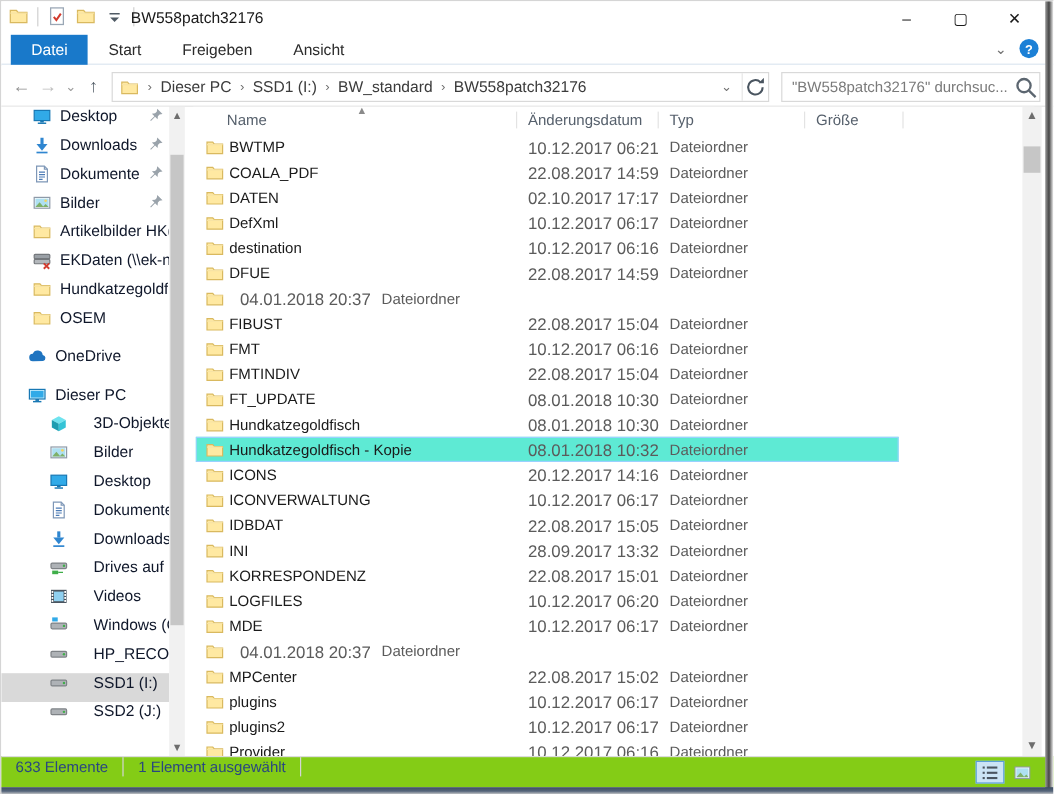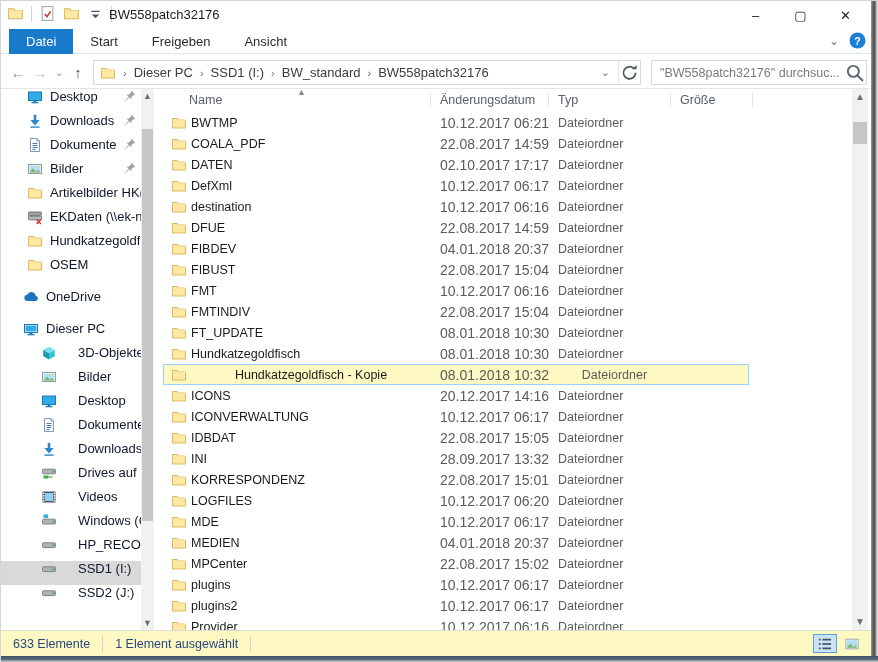--- a/index.html
+++ b/index.html
@@ -79,36 +79,36 @@
   .hcell::after { content:""; position:absolute; right:0; top:4px; height:14px; width:1px; background:#e3e3e3; }
   .h-name { width:270px; padding-left:28px; }
   .h-date { width:118px; padding-left:9px; }
   .h-type { width:122px; padding-left:9px; }
   .h-size { width:82px;  padding-left:9px;text-align:center; }
   .h-rest { flex:1; } .h-rest::after { display:none; }
   .sort-chev { position:absolute; left:296px; top:86px; font-size:9px; color:#8a8a8a; }
 
   .rows { position:absolute; left:162px; top:111px; width:586px; bottom:32px; overflow:hidden; }
   .frow { display:flex; align-items:center; height:21px; border:1px solid transparent; }
-  .frow.sel { background:#fef9c3; border-color:#99d1ff;text-align:center; }
+  .frow.sel { background:#5eead4; border-color:#99d1ff; }
   .frow .ic { flex:none; width:16px; height:16px; margin:0 4px 0 7px; }
   .fname { width:240px; font-size:12.5px; color:#1a1a1a; white-space:nowrap; overflow:hidden; }
   .fdate { width:118px; padding-left:9px; font-size:14px; color:#5b5b5b; white-space:nowrap; }
   .ftype { width:122px; padding-left:9px; font-size:12.5px; color:#5b5b5b; white-space:nowrap; }
   .fsize { flex:1; }
 
   
   .lscroll { position:absolute; left:851px; width:16px; top:88px; bottom:32px; background:#f1f1f1; }
   .larrow { position:absolute; left:0; width:16px; height:16px; color:#6d6d6d; font-size:10px;
             text-align:center; line-height:16px; }
   .lthumb { position:absolute; left:1px; width:14px; background:#c6c6c6; }
 
   
-  .statusbar { position:absolute; left:0; bottom:6px; width:100%; height:26px; background:#fef9c3;
-               border-top:1px solid #dcdcdc; display:flex; align-items:center; }
+  .statusbar { position:absolute; left:0; bottom:6px; width:100%; height:26px; background:#84cc16;
+               border-top:1px solid #dcdcdc; display:flex; }
   .status-item { font-size:12.5px; color:#29477f; padding:0 12px; height:16px; line-height:16px;
                  border-right:1px solid #d4d4d4; }
   .view-toggles { position:absolute; right:14px; top:3px; display:flex; gap:3px; }
   .vbtn { width:24px; height:19px; display:flex; align-items:center; justify-content:center;
           border:1px solid transparent; }
   .vbtn.sel { background:#cbe4f5; border-color:#5ba0d7; }
 
   
   .edge-right { position:absolute; right:0; top:0; width:7px; height:100%;
                 background:linear-gradient(to right,#9a9a9a,#454545 45%,#c9c9c9 85%,#f2f2f2); }
@@ -544,21 +544,20 @@
         <span class="ftype">Dateiordner</span>
         <span class="fsize"></span>
       </div>
       <div class="frow">
         <span class="ic">
           <svg width="100%" height="100%" viewBox="0 0 16 16" xmlns="http://www.w3.org/2000/svg">
             <path d="M1.5 3.5h4.8l1.3 1.6h6.9V13H1.5z" fill="#ffe9a2" stroke="#d9b95f"></path>
             <path d="M1.5 5.6h13" stroke="#f7e3a4"></path>
           </svg>
         </span>
-        <span class="fname">FIBDEV</span>
         <span class="fdate">04.01.2018 20:37</span>
         <span class="ftype">Dateiordner</span>
         <span class="fsize"></span>
       </div>
       <div class="frow">
         <span class="ic">
           <svg width="100%" height="100%" viewBox="0 0 16 16" xmlns="http://www.w3.org/2000/svg">
             <path d="M1.5 3.5h4.8l1.3 1.6h6.9V13H1.5z" fill="#ffe9a2" stroke="#d9b95f"></path>
             <path d="M1.5 5.6h13" stroke="#f7e3a4"></path>
           </svg>
@@ -712,21 +711,20 @@
         <span class="ftype">Dateiordner</span>
         <span class="fsize"></span>
       </div>
       <div class="frow">
         <span class="ic">
           <svg width="100%" height="100%" viewBox="0 0 16 16" xmlns="http://www.w3.org/2000/svg">
             <path d="M1.5 3.5h4.8l1.3 1.6h6.9V13H1.5z" fill="#ffe9a2" stroke="#d9b95f"></path>
             <path d="M1.5 5.6h13" stroke="#f7e3a4"></path>
           </svg>
         </span>
-        <span class="fname">MEDIEN</span>
         <span class="fdate">04.01.2018 20:37</span>
         <span class="ftype">Dateiordner</span>
         <span class="fsize"></span>
       </div>
       <div class="frow">
         <span class="ic">
           <svg width="100%" height="100%" viewBox="0 0 16 16" xmlns="http://www.w3.org/2000/svg">
             <path d="M1.5 3.5h4.8l1.3 1.6h6.9V13H1.5z" fill="#ffe9a2" stroke="#d9b95f"></path>
             <path d="M1.5 5.6h13" stroke="#f7e3a4"></path>
           </svg>

